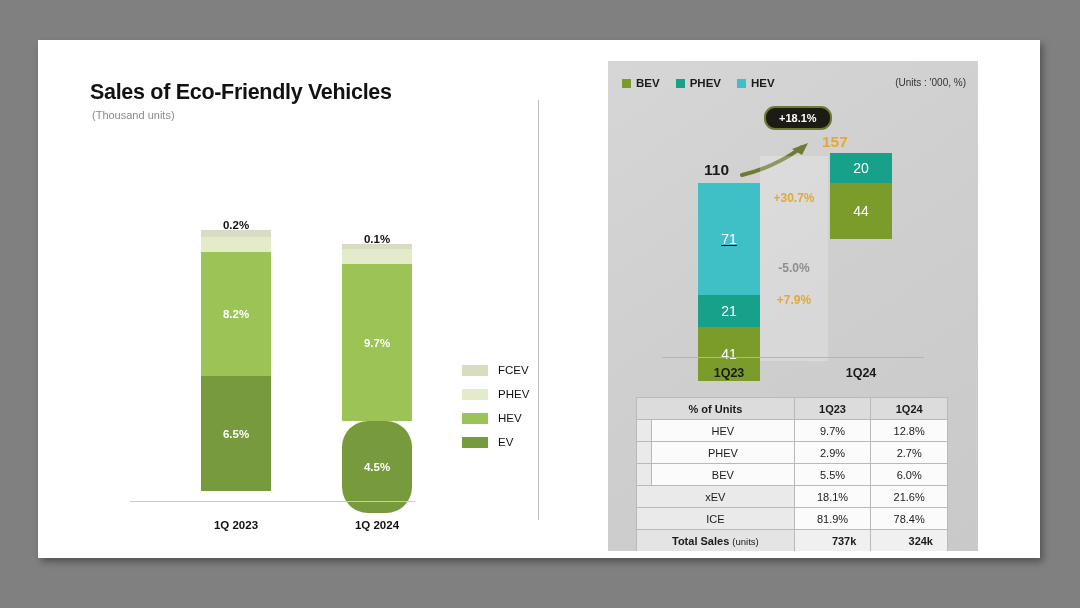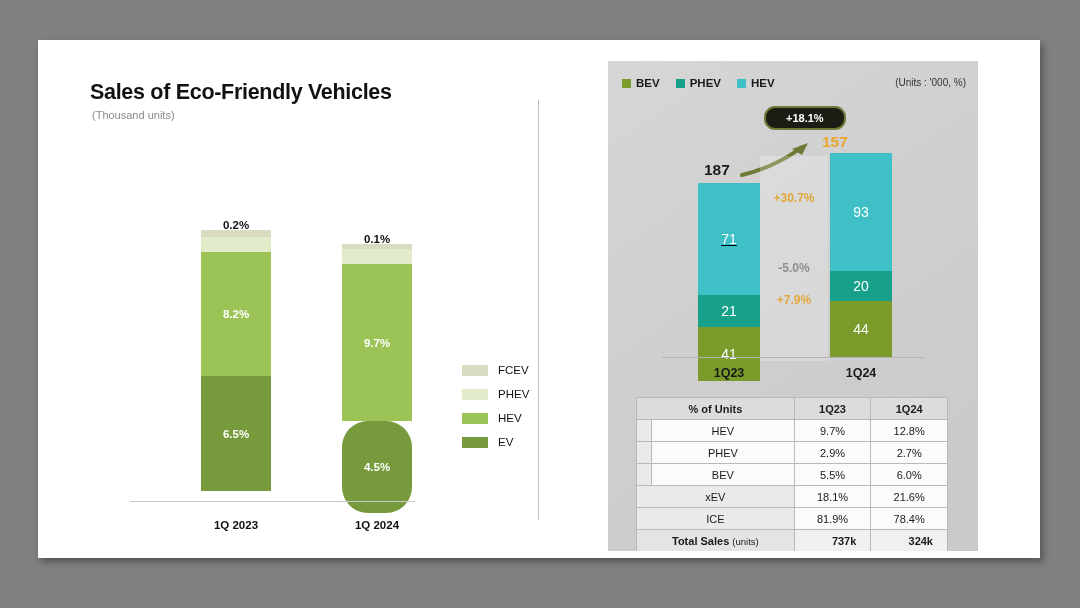--- a/index.html
+++ b/index.html
@@ -61,21 +61,21 @@
     overflow:hidden;
   }
   .rlegend{position:absolute;left:14px;top:16px;display:flex;align-items:center;}
   .rlegend .item{display:flex;align-items:center;margin-right:16px;}
   .rlegend .sw{width:9px;height:9px;margin-right:5px;}
   .rlegend .lb{font-size:11.5px;font-weight:bold;color:#1a1a1a;}
   .units{position:absolute;right:12px;top:16px;font-size:10px;color:#333;}
 
   .badge{
     position:absolute;left:156px;top:45px;
-    padding:4px 20px;border-radius:11px;
+    padding:4px 13px;border-radius:11px;
     background:#1c1c14;border:2px solid #6e7a35;
     font-size:11px;font-weight:bold;color:#ffffff;
   }
   .arrow{position:absolute;left:132px;top:78px;}
   .total{position:absolute;font-size:15.5px;font-weight:bold;}
   .total.left23{left:96px;top:100px;color:#1a1a1a;}
   .total.right24{left:214px;top:72px;color:#e8a82e;}
 
   .rbar{position:absolute;width:62px;}
   .rseg{display:flex;align-items:center;justify-content:center;}
@@ -202,44 +202,41 @@
 
     <div class="badge">+18.1%</div>
 
     <div class="arrow">
       <svg width="80" height="40" viewBox="0 0 80 40">
         <path d="M2 36 C 20 32, 44 22, 62 8" stroke="#6e7a35" stroke-width="4" fill="none" stroke-linecap="round"></path>
         <path d="M68 4 L 52 10 L 62 16 Z" fill="#6e7a35"></path>
       </svg>
     </div>
 
-    <div class="total left23">187</div>
+    <div class="total left23">110</div>
     <div class="total right24">157</div>
 
     <div class="midpanel"></div>
     <div class="delta up" style="left:152px;top:130px;">+30.7%</div>
     <div class="delta down" style="left:152px;top:200px;">-5.0%</div>
     <div class="delta up" style="left:152px;top:232px;">+7.9%</div>
 
     <div class="rbar" style="left:90px;top:122px;">
       <div class="rseg hev" style="height:112px;text-decoration:underline;">
         <span>71</span>
       </div>
       <div class="rseg phev" style="height:32px;">
         <span>21</span>
       </div>
       <div class="rseg bev" style="height:54px;">
         <span>41</span>
       </div>
     </div>
 
     <div class="rbar" style="left:222px;top:92px;">
-      <div class="rseg hev" style="height:118px;">
-        <span>93</span>
-      </div>
       <div class="rseg phev" style="height:30px;">
         <span>20</span>
       </div>
       <div class="rseg bev" style="height:56px;">
         <span>44</span>
       </div>
     </div>
 
     <div class="baseline"></div>
     <div class="rcat" style="left:76px;">1Q23</div>

